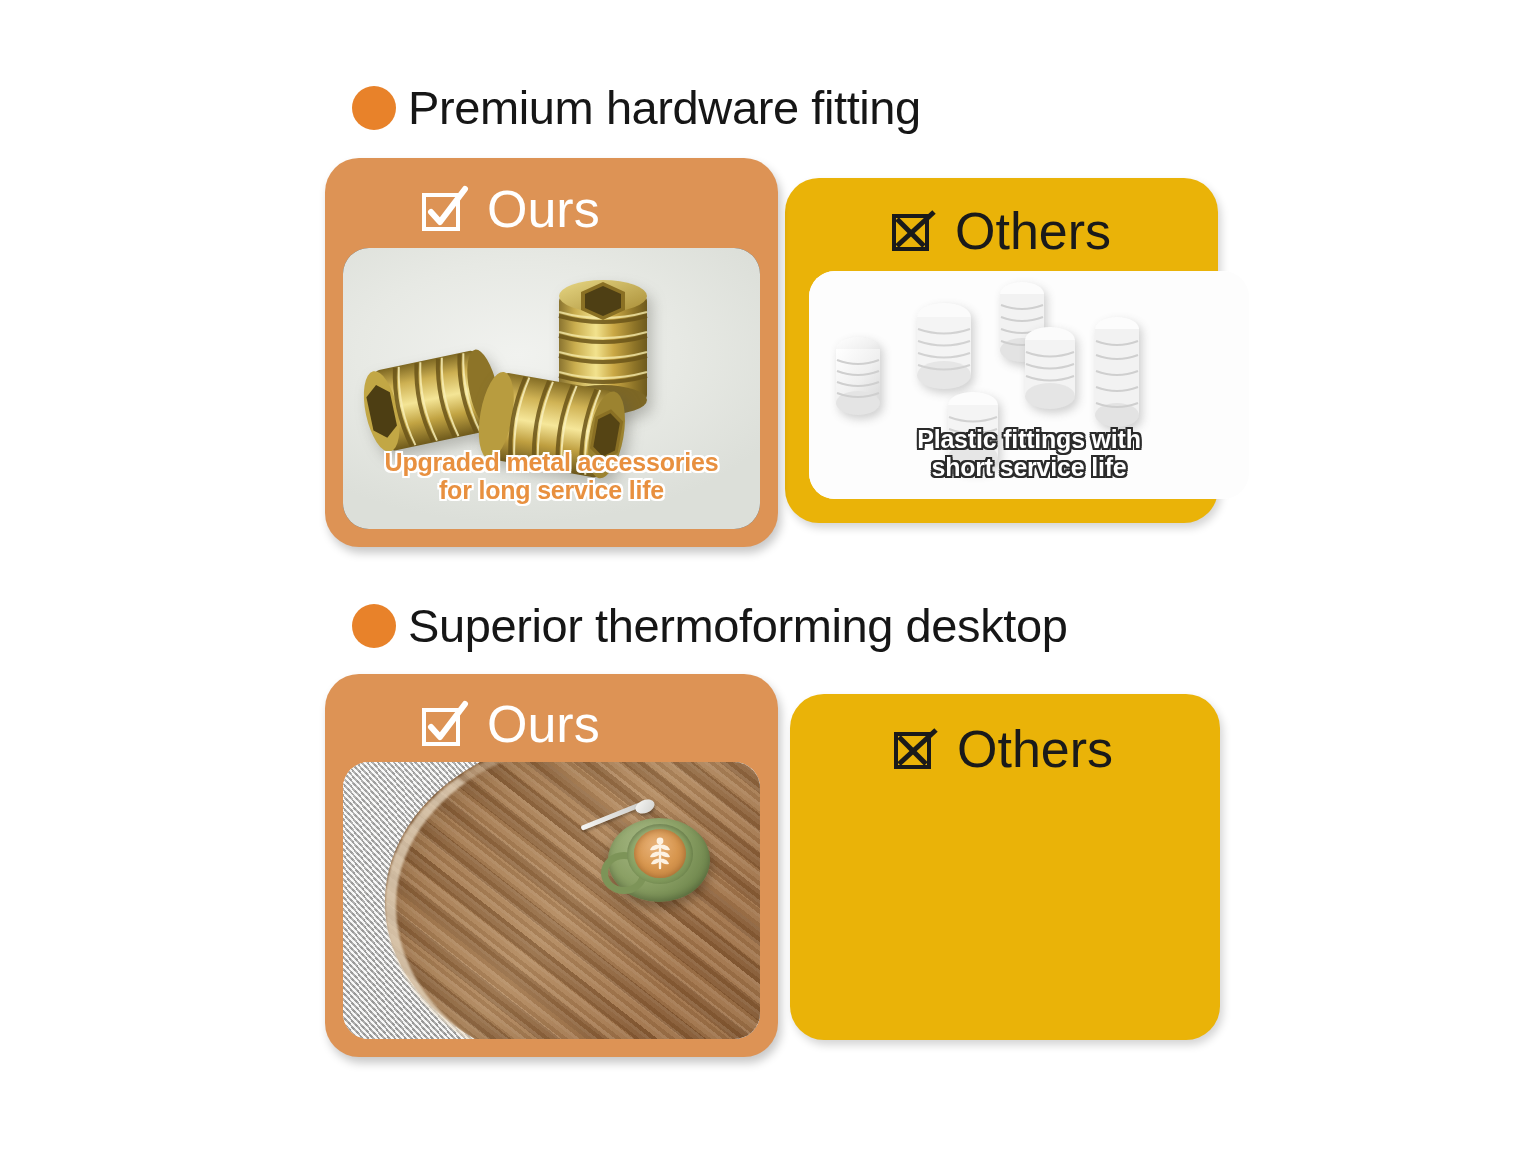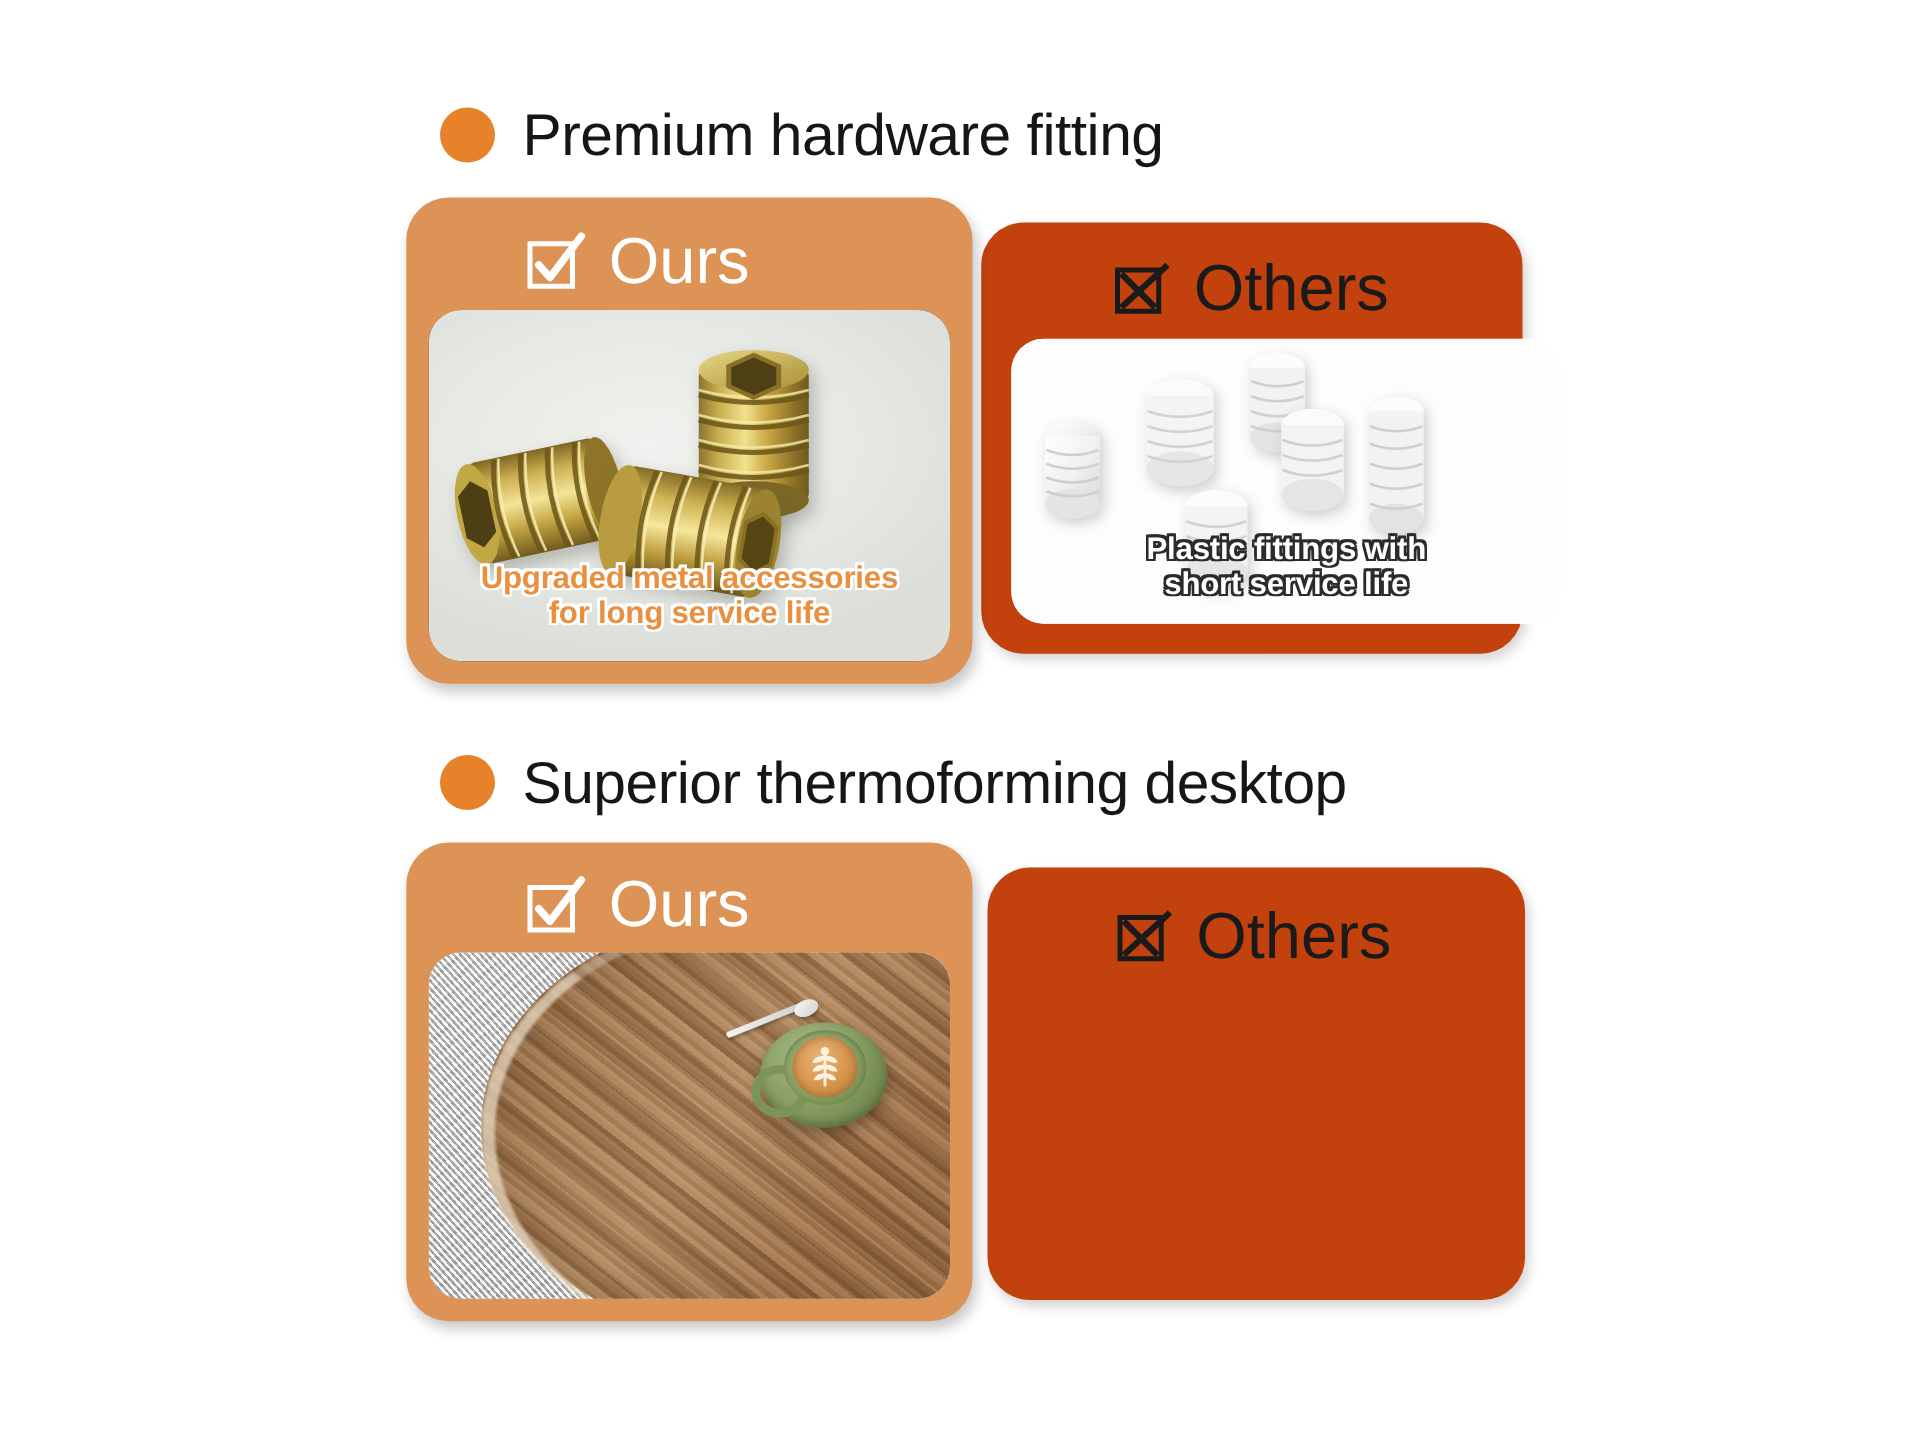--- a/index.html
+++ b/index.html
@@ -20,21 +20,21 @@
     left: 0; top: 0;
     width: 1533px;
     height: 1149px;
   }
 
   
   .section-heading {
     position: absolute;
     display: flex;
     align-items: center;
-    gap: 22px;
+    gap: 12px;
   }
   .bullet-dot {
     width: 44px;
     height: 44px;
     border-radius: 50%;
     background: #e8822a;
     flex: 0 0 auto;
   }
   .heading-text {
     font-size: 47px;
@@ -46,21 +46,21 @@
     font-family: "Liberation Sans", sans-serif;
   }
 
   
   .card {
     position: absolute;
     border-radius: 34px;
     box-sizing: border-box;
   }
   .card-others {
-    background: #c2410c;
+    background: #eab308;
     box-shadow: 3px 5px 9px rgba(0,0,0,0.17);
     z-index: 1;
   }
   .card-ours {
     background: #dd9355;
     box-shadow: 3px 6px 10px rgba(0,0,0,0.22);
     z-index: 3;
   }
 
   .card-header {

